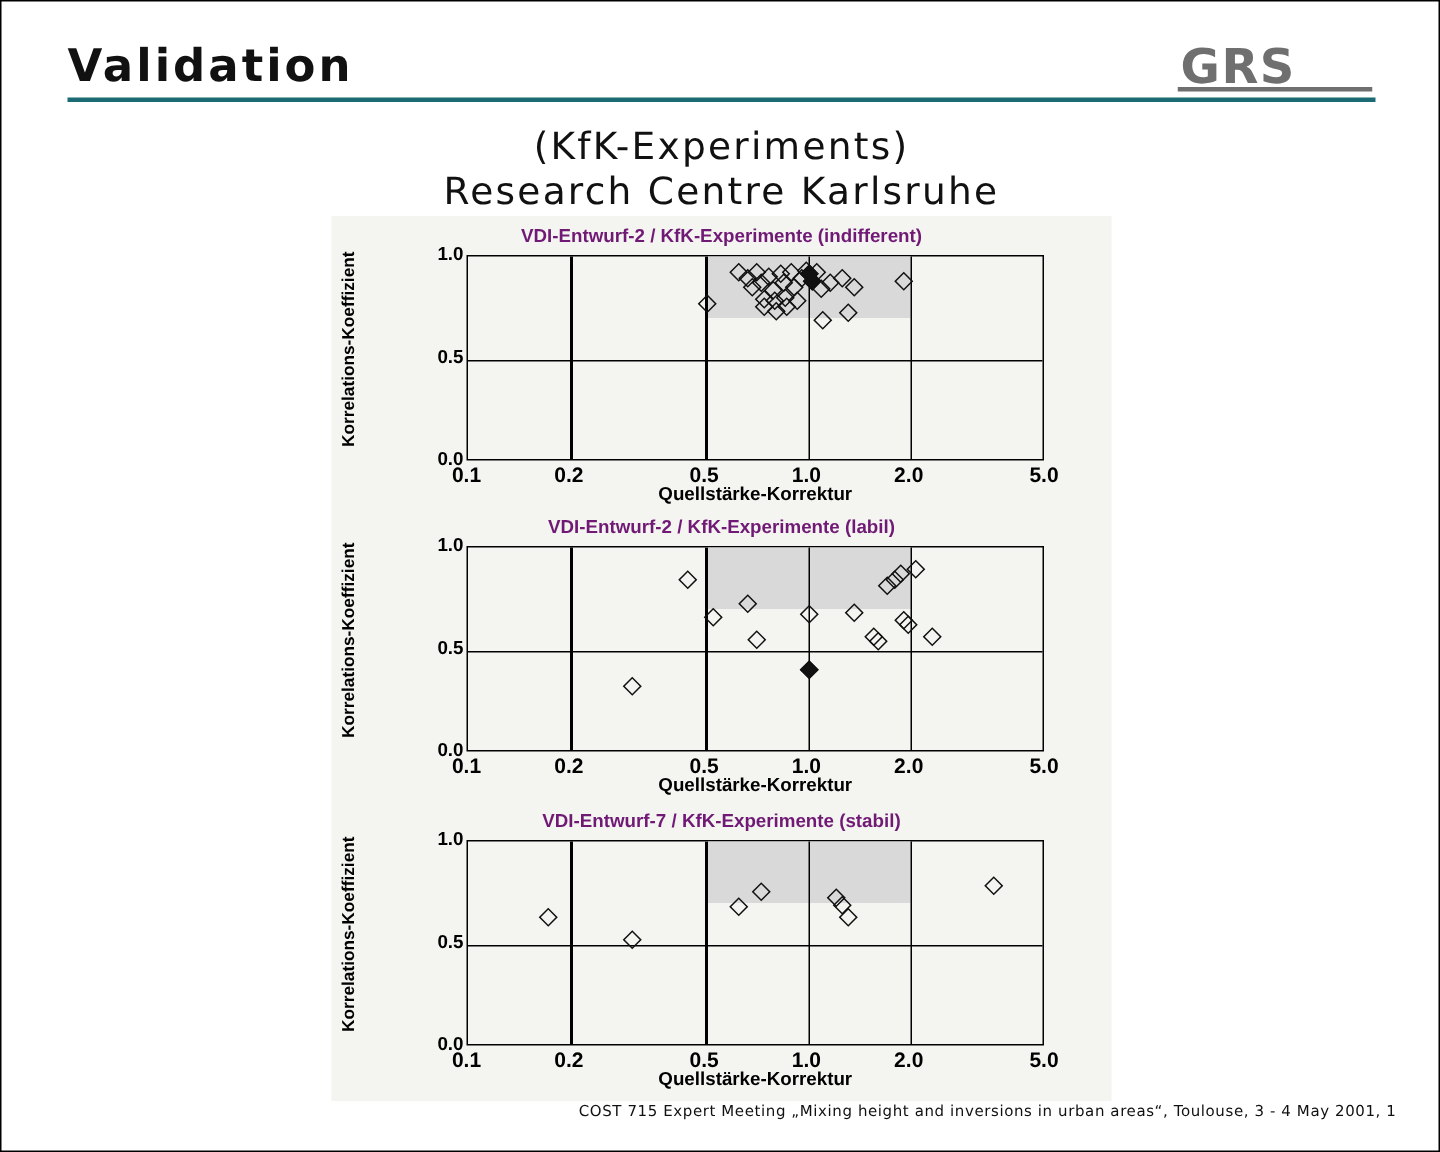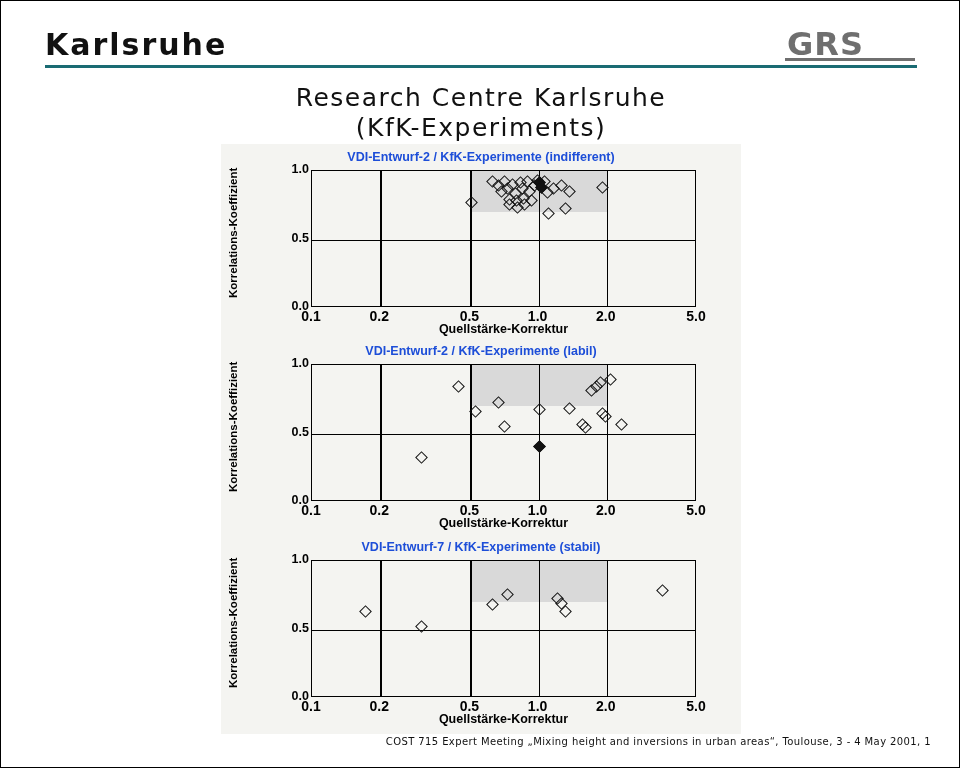--- a/index.html
+++ b/index.html
@@ -86,21 +86,21 @@
 
   .chart-title {
     position: absolute;
     top: 4px;
     left: 0;
     width: 520px;
     text-align: center;
     font-size: 12.5px;
     font-weight: bold;
     font-family: "Liberation Sans", sans-serif;
-    color: #1d4ed8;
+    color: #701a75;
   }
   #chart0 .chart-title { text-align: center; }
 
   .plot {
     position: absolute;
     left: 90px;
     top: 24px;
     width: 385px;
     height: 137px;
     border: 1.6px solid #000;
@@ -207,31 +207,31 @@
     letter-spacing: 0.4px;
     font-family: "DejaVu Sans", sans-serif;
     color: #111;
   }
 </style>
 </head>
 <body>
 
 <div class="slide">
 
-  <div class="header-title">Karlsruhe</div>
+  <div class="header-title">Validation</div>
   <div class="header-rule"></div>
 
   <svg class="logo" viewBox="0 0 130 38">
     <text x="2" y="30" font-family="DejaVu Sans, sans-serif" font-size="32" font-weight="bold" fill="#6f6f6f" letter-spacing="1">GRS</text>
     <rect x="0" y="33" width="130" height="3" fill="#6f6f6f"></rect>
   </svg>
 
   <div class="slide-title">
+    <div>(KfK-Experiments)</div>
     <div>Research Centre Karlsruhe</div>
-    <div>(KfK-Experiments)</div>
   </div>
 
   <div class="figure">
 
     <div class="chart" id="chart0">
       <div class="chart-title">VDI-Entwurf-2 / KfK-Experimente (indifferent)</div>
       <div class="ylabel">Korrelations-Koeffizient</div>
       <div class="ytick-wrap">
           <div class="ytick" style="top: 129px;">0.0</div>
           <div class="ytick" style="top: 60.5px;">0.5</div>

